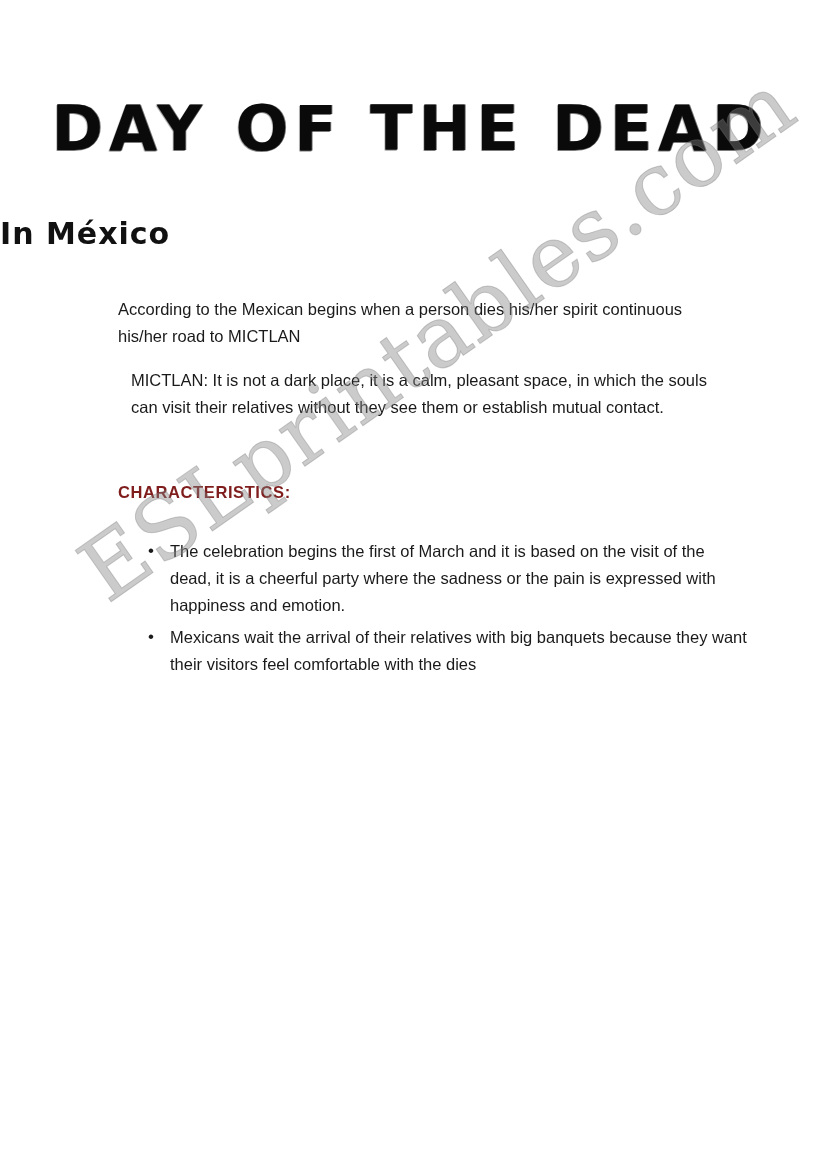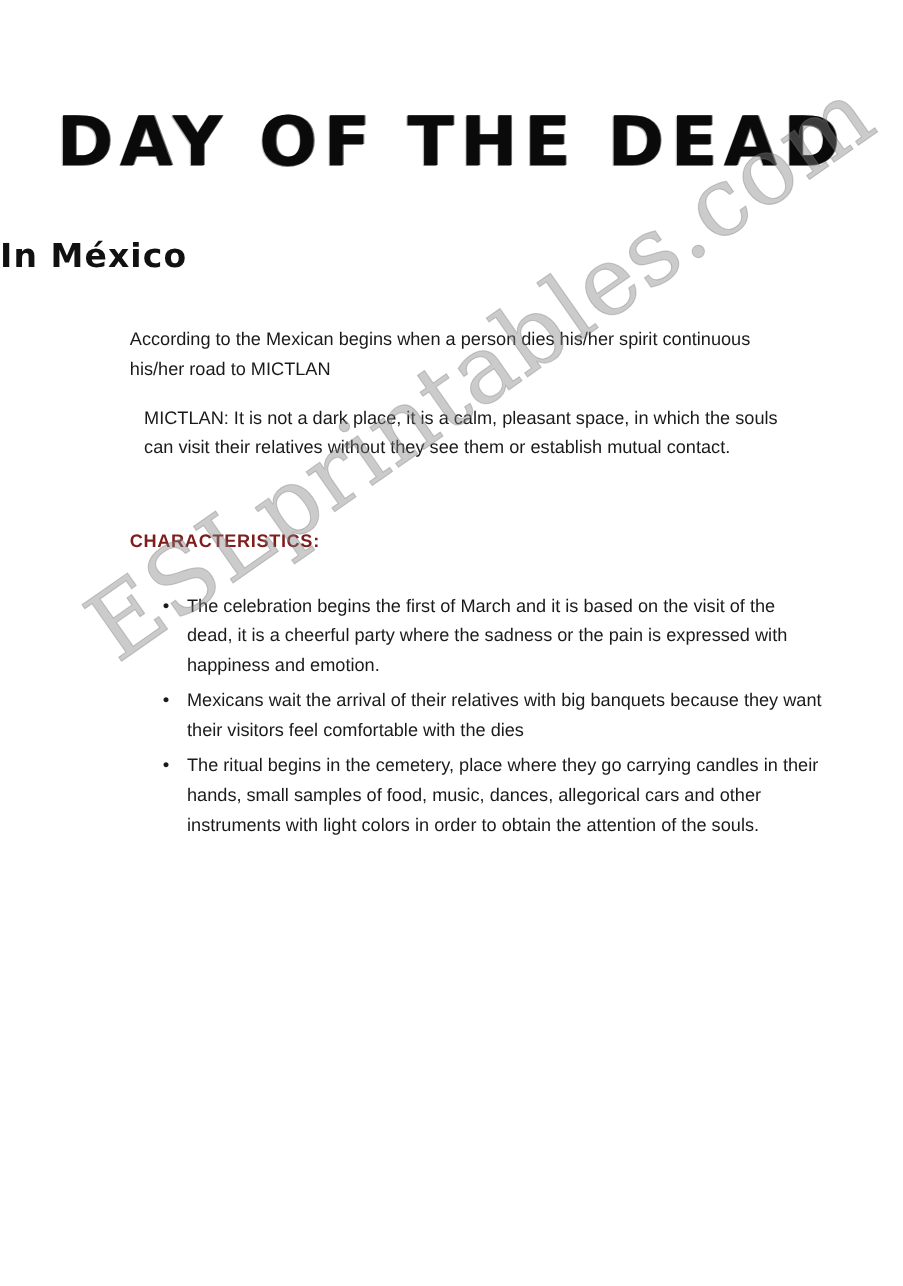--- a/index.html
+++ b/index.html
@@ -142,20 +142,19 @@
     <div class="subtitle">In México</div>
 
     <div class="body-block p1">According to the Mexican begins when a person dies his/her spirit continuous his/her road to MICTLAN</div>
     <div class="body-block p2">MICTLAN: It is not a dark place, it is a calm, pleasant space, in which the souls can visit their relatives without they see them or establish mutual contact.</div>
 
     <div class="heading">CHARACTERISTICS:</div>
 
     <ul class="bullets">
       <li>The celebration begins the first of March and it is based on the visit of the dead, it is a cheerful party where the sadness or the pain is expressed with happiness and emotion.</li>
       <li>Mexicans wait the arrival of their relatives with big banquets because they want their visitors feel comfortable with the dies</li>
-      <li>The ritual begins in the cemetery, place where they go carrying candles in their hands, small samples of food, music, dances, allegorical cars and other instruments with light colors in order to obtain the attention of the souls.</li>
     </ul>
   </div>
 
   <div class="watermark">
     <div class="watermark-text">ESLprintables.com</div>
   </div>
 </div>
 
 </body></html>

